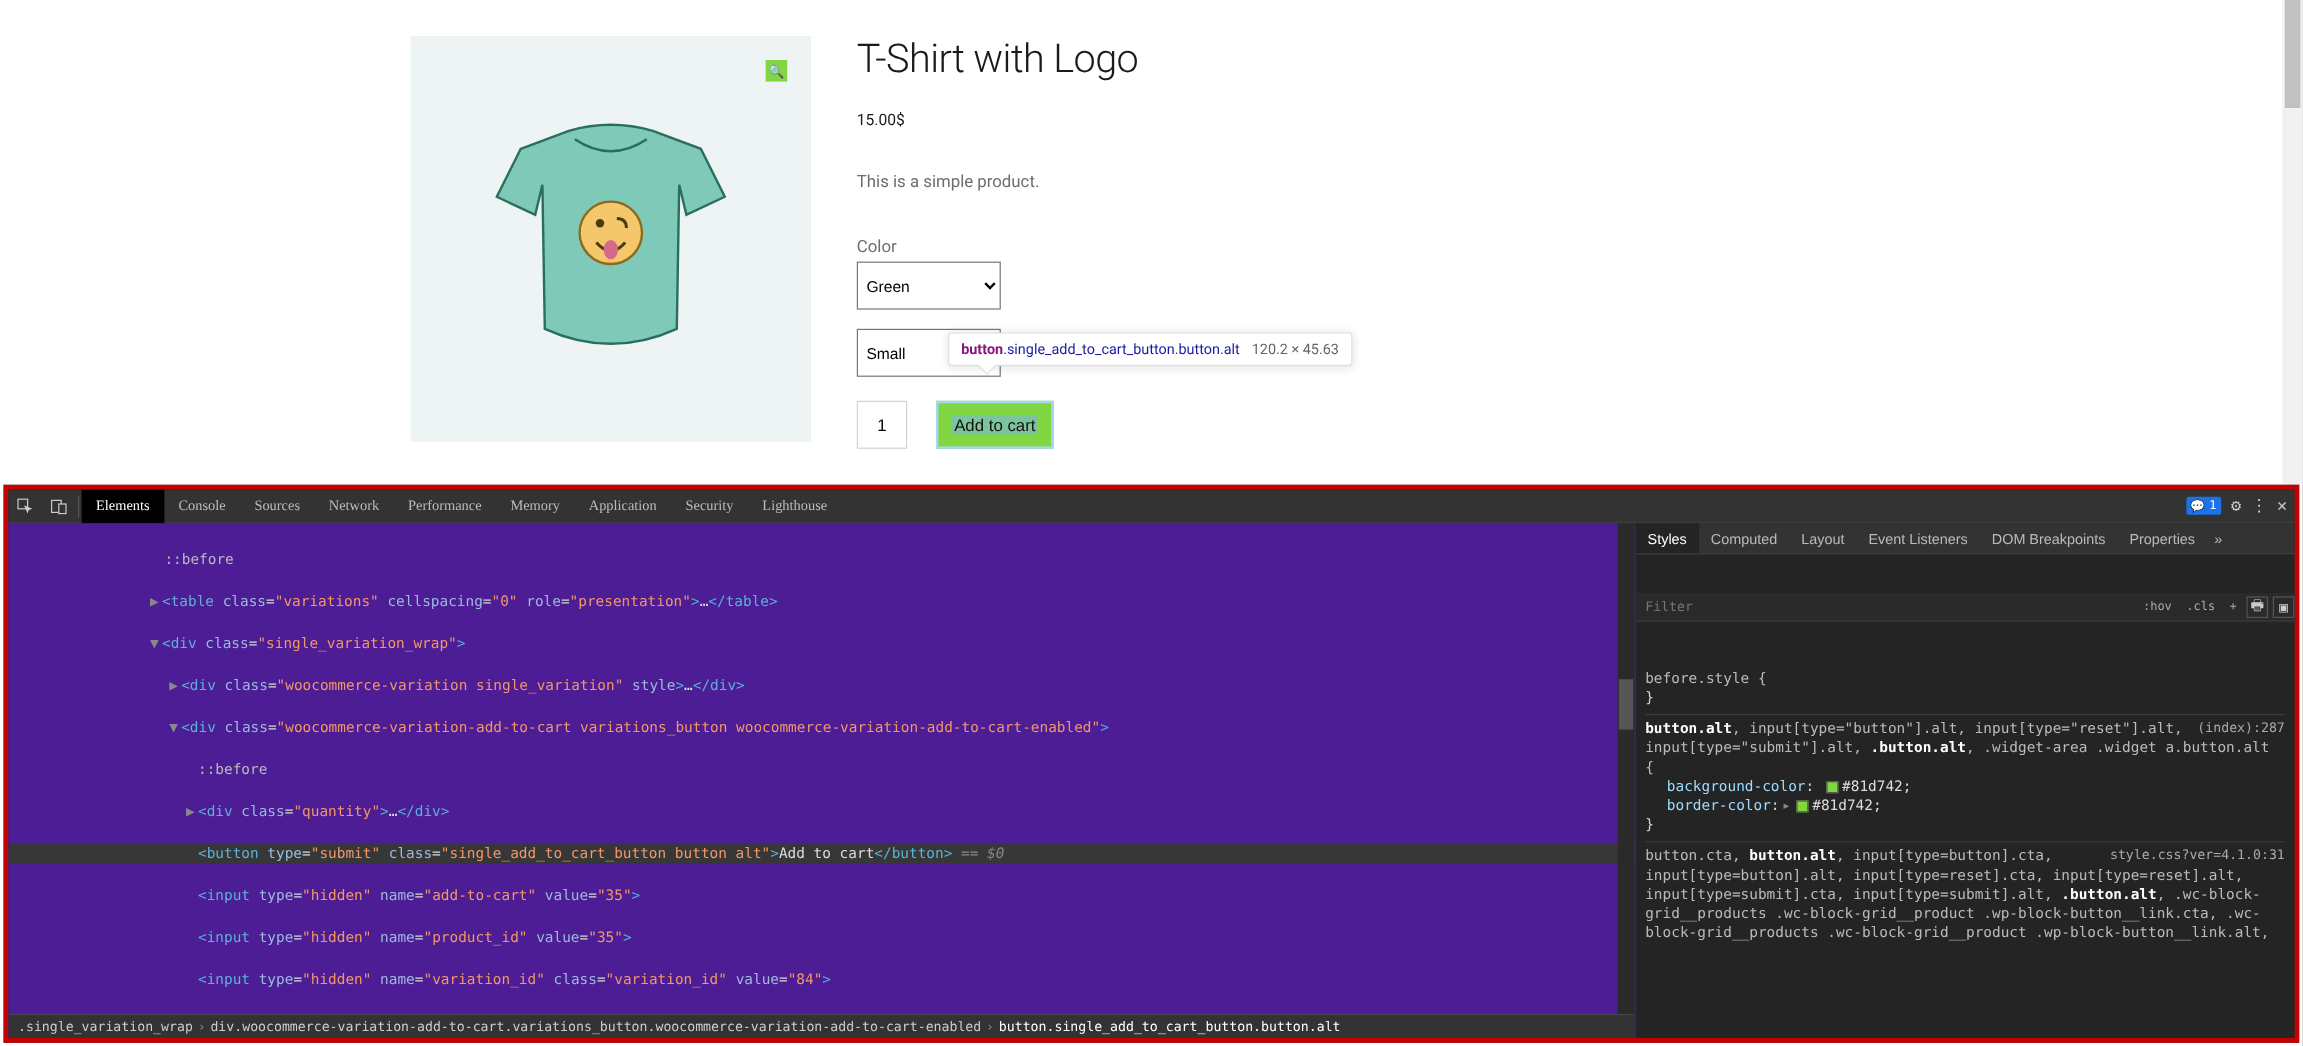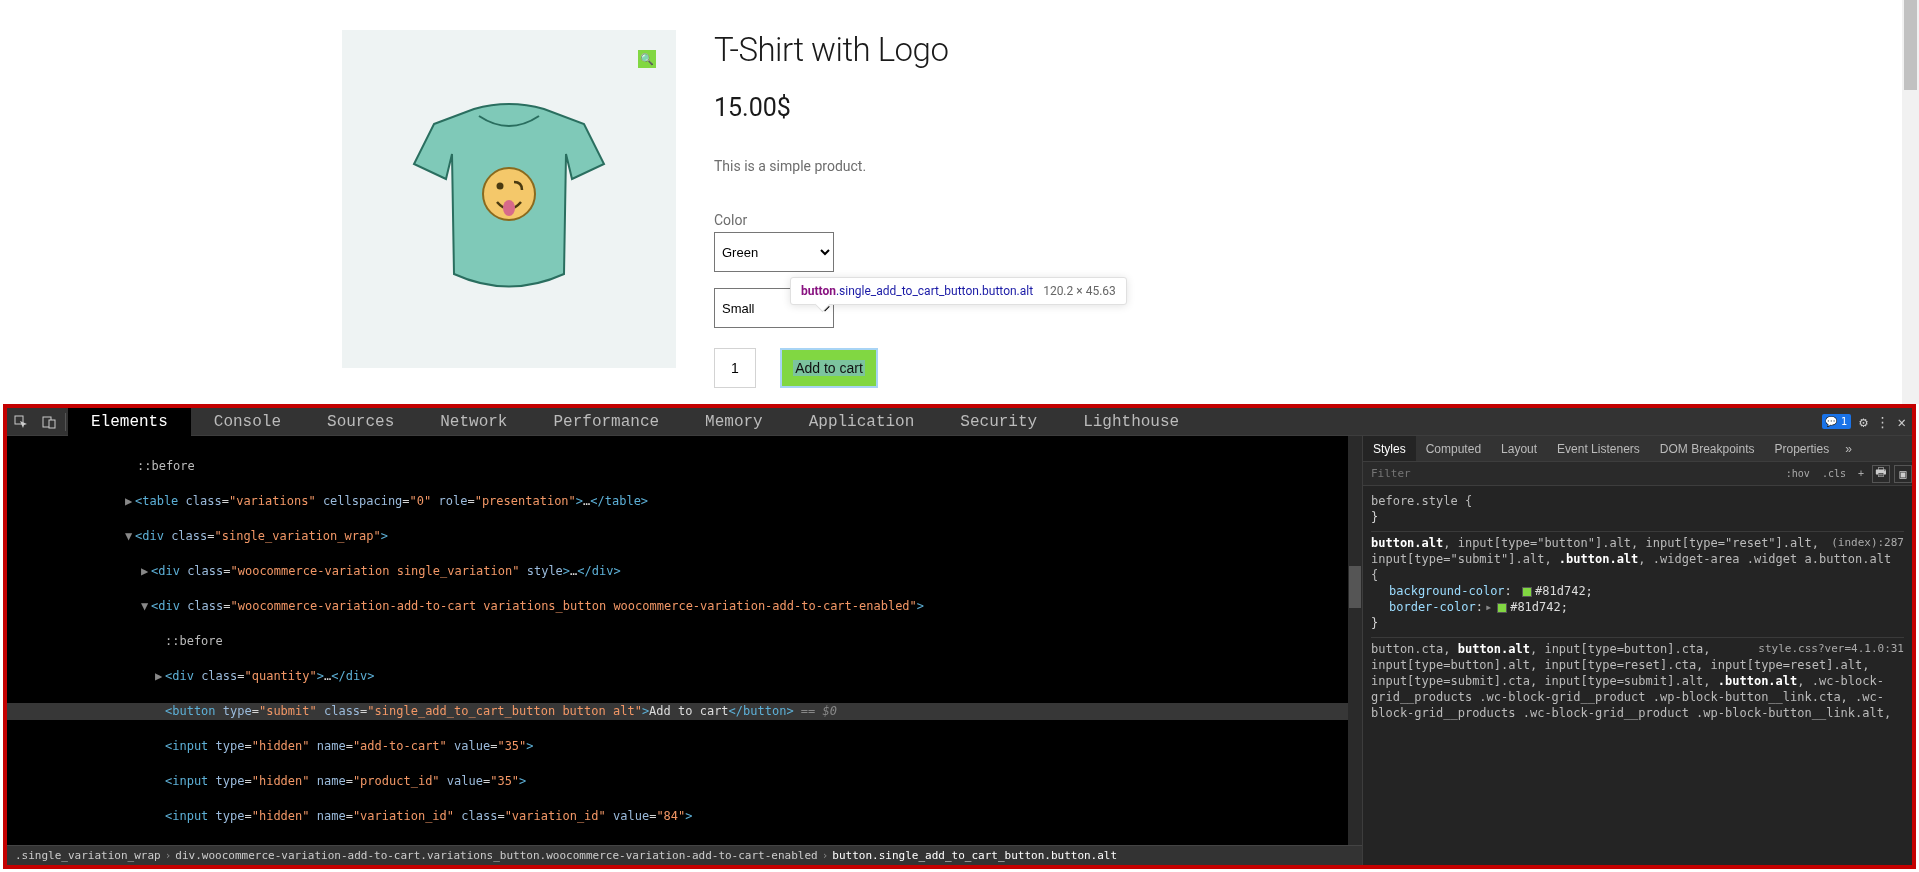--- a/index.html
+++ b/index.html
@@ -6,21 +6,21 @@
 body { font-family: -apple-system, BlinkMacSystemFont, "Segoe UI", Roboto, sans-serif; background: #fff; overflow: hidden; width: 1919px; height: 872px; position: relative; }
 
 .page-top { height: 404px; position: relative; }
 .product-area { display: flex; padding: 30px 0 0 342px; gap: 38px; }
 .product-image-box { width: 334px; height: 338px; background: #eef3f3; position: relative; }
 .zoom-btn { position: absolute; top: 20px; right: 20px; width: 18px; height: 18px; background: #81d742; display: flex; align-items: center; justify-content: center; font-size: 11px; color: #333; }
 .tshirt { position: absolute; left: 50%; top: 50%; transform: translate(-50%, -50%); }
 
 .product-details { flex: 1; color: #222; }
 .product-title { font-size: 33px; font-weight: 300; letter-spacing: -0.5px; margin-bottom: 24px; color: #1a1a1a; }
-.price { font-size: 25px; font-weight: 400; margin-bottom: 36px; color: #1a1a1a; }
+.price { font-size: 13px; font-weight: 400; margin-bottom: 36px; color: #1a1a1a; }
 .description { font-size: 14px; color: #6d6d6d; margin-bottom: 38px; }
 .field-label { font-size: 14px; color: #6d6d6d; margin-bottom: 4px; }
 .select-field { width: 120px; height: 40px; border: 1px solid #767676; font-size: 13px; padding: 0 3px; background: #fff; }
 .field-group { margin-bottom: 16px; position: relative; }
 
 .inspect-tooltip { position: absolute; left: 790px; top: 277px; background: #fff; border: 1px solid #e0e0e0; border-radius: 3px; box-shadow: 0 1px 8px rgba(0,0,0,0.12); padding: 6px 10px; font-size: 12px; display: flex; align-items: center; gap: 10px; z-index: 10; }
 .inspect-tooltip .sel-class { color: #1a1aa6; font-weight: 400; }
 .inspect-tooltip .sel-tag { color: #881280; font-weight: 700; }
 .inspect-tooltip .dims { color: #666; }
 .inspect-tooltip::after { content:''; position:absolute; left: 26px; bottom: -6px; width:10px; height:10px; background:#fff; border-right:1px solid #e0e0e0; border-bottom:1px solid #e0e0e0; transform: rotate(45deg); }
@@ -31,44 +31,44 @@
 .add-to-cart .inner { background: rgba(120,180,235,0.55); display:inline-block; padding: 0 2px; }
 .add-to-cart::before { content:''; position:absolute; inset:0; border: 2px solid #a8d4f5; pointer-events:none; }
 
 .scrollbar-right { position: absolute; right: 0; top: 0; width: 17px; height: 404px; background: #f1f1f1; }
 .scrollbar-thumb { position: absolute; right: 2px; top: 0; width: 13px; height: 90px; background: #c1c1c1; }
 
 .devtools { position: absolute; left: 3px; right: 3px; top: 404px; bottom: 3px; border: 4px solid #c40000; background: #242424; font-family: Consolas, Menlo, monospace; font-size: 12px; color: #d4d4d4; }
 .dt-toolbar { height: 28px; background: #333333; display: flex; align-items: center; border-bottom: 1px solid #3d3d3d; }
 .dt-icon-btn { width: 28px; height: 28px; display:flex; align-items:center; justify-content:center; color:#ccc; font-size: 13px; }
 .dt-tabs { display: flex; align-items: stretch; height: 28px; }
-.dt-tab { padding: 0 23px; display:flex; align-items:center; color: #bbb; font-family: Liberation Mono, monospace; font-size: 16px; cursor:pointer; }
+.dt-tab { padding: 0 12px; display:flex; align-items:center; color: #bbb; font-family: Liberation Serif, serif; font-size: 12px; cursor:pointer; }
 .dt-tab.active { background: #000; color: #fff; }
 .dt-toolbar-right { margin-left:auto; display:flex; align-items:center; gap:8px; padding-right:6px; }
 .dt-msg-count { background:#1a73e8; color:#fff; font-size:10px; padding:0 4px; border-radius:2px; display:flex; align-items:center; gap:3px; height:15px; }
 .dt-gear, .dt-dots, .dt-close { color:#ccc; font-size:14px; }
 
 .dt-body { display: flex; height: calc(100% - 28px); }
-.dt-elements { flex: 1; position: relative; overflow: hidden; background:#000000; }
+.dt-elements { flex: 1; position: relative; overflow: hidden; background:#4c1d95; }
 .dt-code { padding: 4px 0; line-height: 17.5px; white-space: pre; }
 .dt-code .line { padding-left: 0; }
 .tag-br { color: #5db0d7; }
 .attr-n { color: #9bbbdc; }
 .attr-v { color: #f29766; }
 .txt { color: #ddd; }
 .pseudo { color: #bbb; }
 .arrow { color: #888; display:inline-block; width:10px; }
 .hl-line { background: #373737; }
 .comment-eq { color:#888; font-style: italic; }
 .dt-scroll { position:absolute; right:0; top:0; width:14px; height:100%; background:#2a2a2a; }
 .dt-scroll-thumb { position:absolute; right:1px; top:130px; width:12px; height:42px; background:#555; }
 .dt-breadcrumb { position:absolute; left:0; right:0; bottom:0; height:20px; background:#333; border-top:1px solid #444; color:#ccc; font-size:11px; display:flex; align-items:center; padding:0 8px; overflow:hidden; white-space:nowrap; }
 .dt-breadcrumb .sep { margin: 0 4px; color:#888; }
 
-.dt-styles { width: 550px; border-left:1px solid #3d3d3d; display:flex; flex-direction:column; background:#242424; }
+.dt-styles { width: 550px; border-left:1px solid #3d3d3d; display:flex; flex-direction:column; background:#242424;gap:32px; }
 .dt-styles-tabs { height:26px; background:#333; display:flex; align-items:center; border-bottom:1px solid #3d3d3d; font-family:-apple-system,"Segoe UI",sans-serif; font-size:12px; }
 .dt-styles-tab { padding:0 10px; height:100%; display:flex; align-items:center; color:#bbb; cursor:pointer; }
 .dt-styles-tab.active { background:#242424; color:#fff; }
 .dt-styles-tab.more { padding:0 6px; }
 .dt-filter-row { height:24px; display:flex; align-items:center; border-bottom:1px solid #3d3d3d; padding:0 0 0 8px; background:#2a2a2a; }
 .dt-filter-input { flex:1; background:transparent; border:none; color:#999; font-size:11px; font-family:inherit; }
 .dt-filter-btns { display:flex; gap:4px; align-items:center; padding-right:0; }
 .dt-filter-btn { color:#aaa; font-size:10px; padding:2px 4px; cursor:pointer; }
 .dt-filter-icon { width:18px; height:18px; display:flex; align-items:center; justify-content:center; color:#ccc; font-size:12px; border:1px solid #555; }
 

